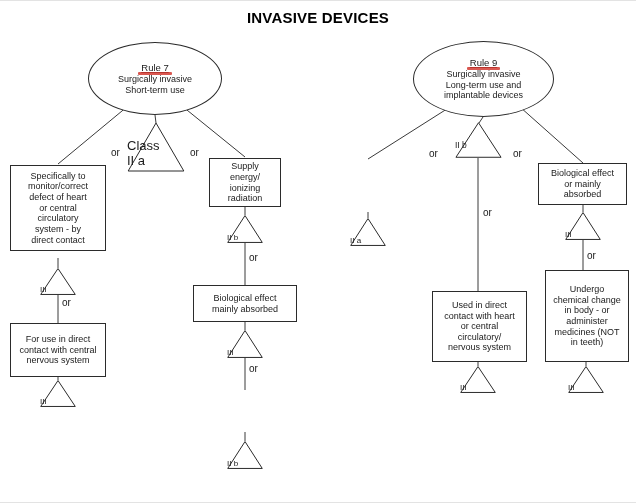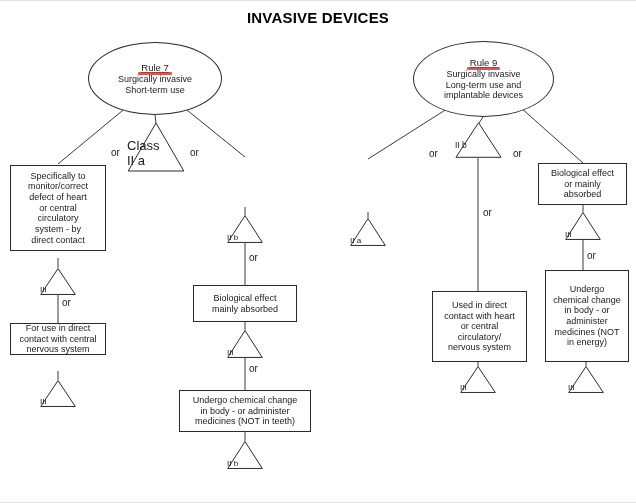--- a/index.html
+++ b/index.html
@@ -98,55 +98,56 @@
 system - by
 direct contact</span>
   </div>
   <div class="tri" style="left:40px;top:267px;width:36px;height:27px;">
     <svg viewBox="0 0 100 100" preserveAspectRatio="none">
         <polygon points="50,2 2,98 98,98"></polygon>
       </svg>
     <span class="tri-label">III</span>
   </div>
   <span class="or" style="left:62px;top:296px;">or</span>
-  <div class="box" style="left:10px;top:322px;width:96px;height:32px;">
+  <div class="box" style="left:10px;top:322px;width:96px;height:54px;">
     <span class="box-text">For use in direct
 contact with central
 nervous system</span>
   </div>
   <div class="tri" style="left:40px;top:379px;width:36px;height:27px;">
     <svg viewBox="0 0 100 100" preserveAspectRatio="none">
         <polygon points="50,2 2,98 98,98"></polygon>
       </svg>
     <span class="tri-label">III</span>
   </div>
 
+  <div class="box" style="left:209px;top:157px;width:72px;height:49px;">
+    <span class="box-text">Supply
+energy/
+ionizing
+radiation</span>
+  </div>
   <div class="tri" style="left:227px;top:214px;width:36px;height:28px;">
     <svg viewBox="0 0 100 100" preserveAspectRatio="none">
         <polygon points="50,2 2,98 98,98"></polygon>
       </svg>
     <span class="tri-label">II b</span>
   </div>
   <span class="or" style="left:249px;top:251px;">or</span>
   <div class="box" style="left:193px;top:284px;width:104px;height:37px;">
     <span class="box-text">Biological effect
 mainly absorbed</span>
   </div>
   <div class="tri" style="left:227px;top:329px;width:36px;height:28px;">
     <svg viewBox="0 0 100 100" preserveAspectRatio="none">
         <polygon points="50,2 2,98 98,98"></polygon>
       </svg>
     <span class="tri-label">III</span>
   </div>
   <span class="or" style="left:249px;top:362px;">or</span>
-  <div class="box" style="left:179px;top:389px;width:132px;height:42px;">
-    <span class="box-text">Undergo chemical change
-in body - or administer
-medicines (NOT in teeth)</span>
-  </div>
   <div class="tri" style="left:227px;top:440px;width:36px;height:28px;">
     <svg viewBox="0 0 100 100" preserveAspectRatio="none">
         <polygon points="50,2 2,98 98,98"></polygon>
       </svg>
     <span class="tri-label">II b</span>
   </div>
 
   <div class="ellipse" style="left:413px;top:40px;width:141px;height:76px;">
     <span class="rule-title"><span>Rule 9</span><span class="redmark"></span></span>
     <span class="ellipse-lines">Surgically invasive
@@ -197,21 +198,21 @@
       </svg>
     <span class="tri-label">III</span>
   </div>
   <span class="or" style="left:587px;top:249px;">or</span>
   <div class="box" style="left:545px;top:269px;width:84px;height:92px;">
     <span class="box-text">Undergo
 chemical change
 in body - or
 administer
 medicines (NOT
-in energy)</span>
+in teeth)</span>
   </div>
   <div class="tri" style="left:568px;top:365px;width:36px;height:27px;">
     <svg viewBox="0 0 100 100" preserveAspectRatio="none">
         <polygon points="50,2 2,98 98,98"></polygon>
       </svg>
     <span class="tri-label">III</span>
   </div>
 
 </div>
 

